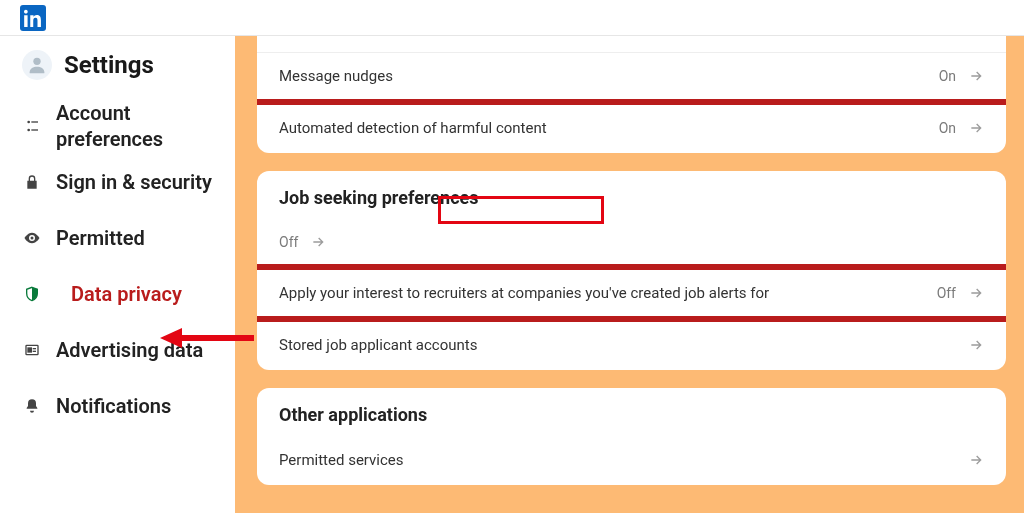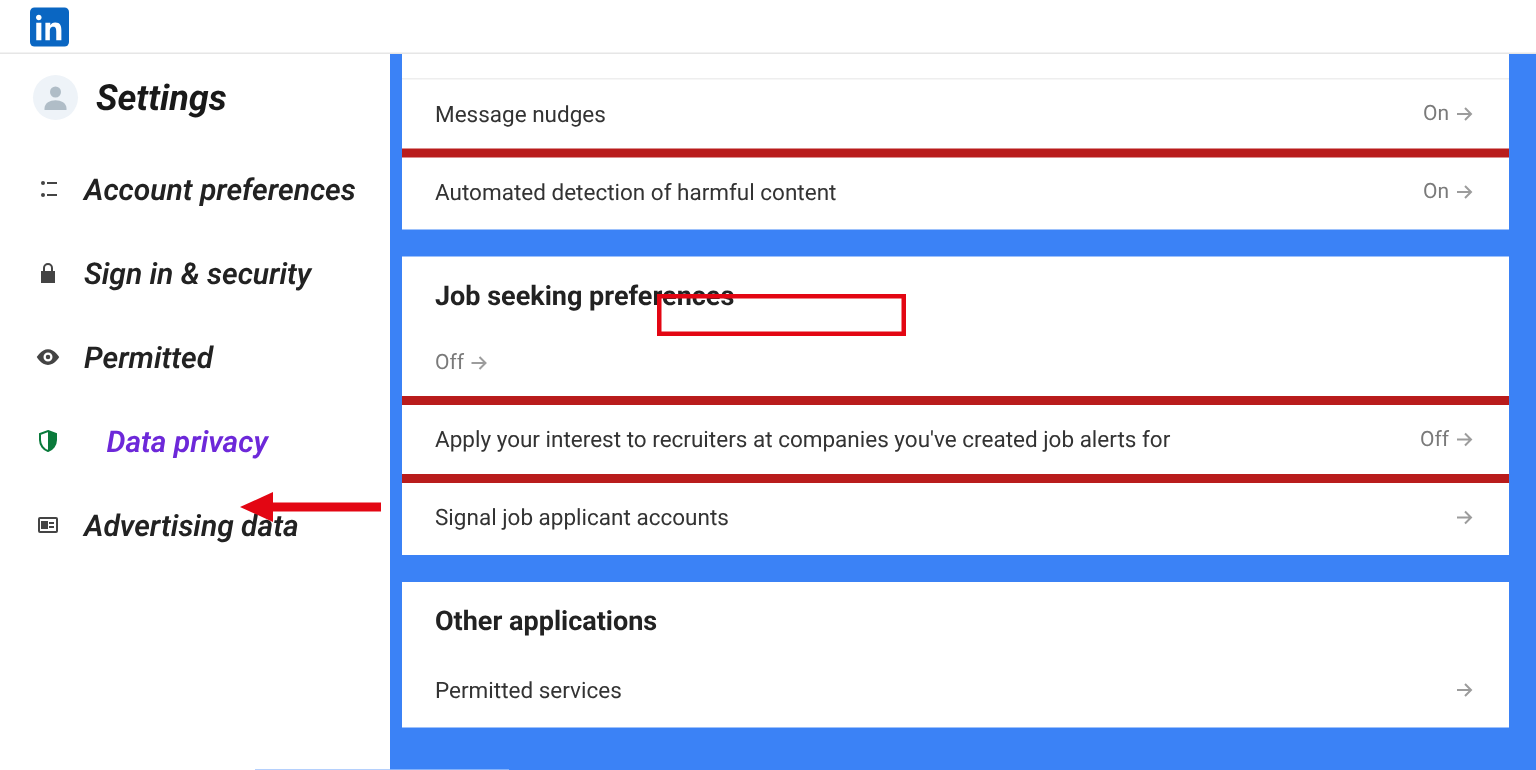--- a/index.html
+++ b/index.html
@@ -20,24 +20,23 @@
   }
   .logo {
     width: 26px; height: 26px;
     background: #0a66c2;
     border-radius: 3px;
     display:flex; align-items:center; justify-content:center;
   }
   .logo svg { display:block; }
   .layout { display:flex; height: calc(513px - 36px); }
   .sidebar {
-    width: 260px;
+    width: 235px;
     padding: 14px 0 0 0;
     background:#fff;
-    font-style:italic;
   }
   .settings-header {
     display:flex; align-items:center;
     gap:12px;
     padding: 0 22px 18px 22px;
   }
   .avatar {
     width:30px; height:30px; border-radius:50%;
     background:#eef3f8;
     display:flex; align-items:center; justify-content:center;
@@ -52,55 +51,55 @@
     display:flex; align-items:center;
     gap:14px;
     padding: 0 22px;
     min-height: 56px;
     cursor:pointer;
     color:#222;
     font-weight:600;
     font-size:20px;
     line-height: 1.3;
   }
-  .nav-item.active { color:#6d28d9;gap:29px; }
+  .nav-item.active { color:#b91c1c;gap:29px; }
   .nav-icon { width:20px; flex:0 0 20px; display:flex; justify-content:center; color:#444; }
   .nav-item.active .nav-icon { color:#0a7a3b; }
   .nav-label {}
 
   .main-bg {
     flex:1;
-    background:#3b82f6;
-    padding: 0 18px 24px 8px;
+    background:#fdba74;
+    padding: 0 18px 24px 22px;
     overflow:hidden;
   }
   .card {
     background:#fff;
-    border-radius:0;
+    border-radius:12px;
     margin-bottom:18px;
     padding-bottom: 2px;
   }
   .card.first { margin-top: -12px; border-top-left-radius:0; border-top-right-radius:0; }
   .section-title {
     font-size:18px;
     font-weight:700;
     color:#222;
     padding: 16px 22px 12px 22px;
   }
   .row {
     display:flex; align-items:center; justify-content:space-between;
     padding: 14px 22px;
     cursor:pointer;
     color:#333;
     font-size:15px;
     border-top:6px solid #b91c1c;
   }
   .row:first-of-type { border-top:none; }
   .card .section-title + .row { border-top:none; }
-  .row .right { display:flex; align-items:center; gap:2px; color:#7a7a7a; font-size:14px; }
+  .row .right { display:flex; align-items:center; gap:12px; color:#7a7a7a; font-size:14px; }
   .arrow { color:#9c9c9c; }
   .arrow svg{display:block;}
 
   .highlight-box {
     position:absolute;
     border:3px solid #e30613;
     pointer-events:none;
   }
   .highlight-arrow {
     position:absolute;
@@ -176,20 +175,28 @@
         <svg width="16" height="16" viewBox="0 0 24 24" fill="none" stroke="currentColor" stroke-width="2">
             <rect x="3" y="5" width="18" height="14" rx="1"></rect>
             <rect x="6" y="9" width="5" height="6" fill="currentColor"></rect>
             <line x1="13" y1="10" x2="18" y2="10"></line>
             <line x1="13" y1="14" x2="18" y2="14"></line>
           </svg>
       </span>
       <span class="nav-label">Advertising data</span>
     </div>
 
+    <div class="nav-item">
+      <span class="nav-icon">
+        <svg width="16" height="16" viewBox="0 0 24 24" fill="currentColor">
+            <path d="M12 2a6 6 0 00-6 6v4l-2 3v1h16v-1l-2-3V8a6 6 0 00-6-6zm0 20a3 3 0 003-3H9a3 3 0 003 3z"></path>
+          </svg>
+      </span>
+      <span class="nav-label">Notifications</span>
+    </div>
   </aside>
 
   <main class="main-bg">
 
     <div class="card first">
       <div style="padding:8px 22px 6px 22px;color:#999;font-size:12px;">&nbsp;</div>
       <div class="row" style="border-top:1px solid #eee;">
         <span>Message nudges</span>
         <span class="right">
           <span>On</span>
@@ -230,21 +237,21 @@
         <span class="right">
           <span>Off</span>
           <span class="arrow">
               <svg width="16" height="16" viewBox="0 0 24 24" fill="none" stroke="currentColor" stroke-width="2">
                 <path d="M5 12h14M13 6l6 6-6 6"></path>
               </svg>
             </span>
         </span>
       </div>
       <div class="row">
-        <span>Signal job applicant accounts</span>
+        <span>Stored job applicant accounts</span>
         <span class="right">
           <span></span>
           <span class="arrow">
               <svg width="16" height="16" viewBox="0 0 24 24" fill="none" stroke="currentColor" stroke-width="2">
                 <path d="M5 12h14M13 6l6 6-6 6"></path>
               </svg>
             </span>
         </span>
       </div>
     </div>

